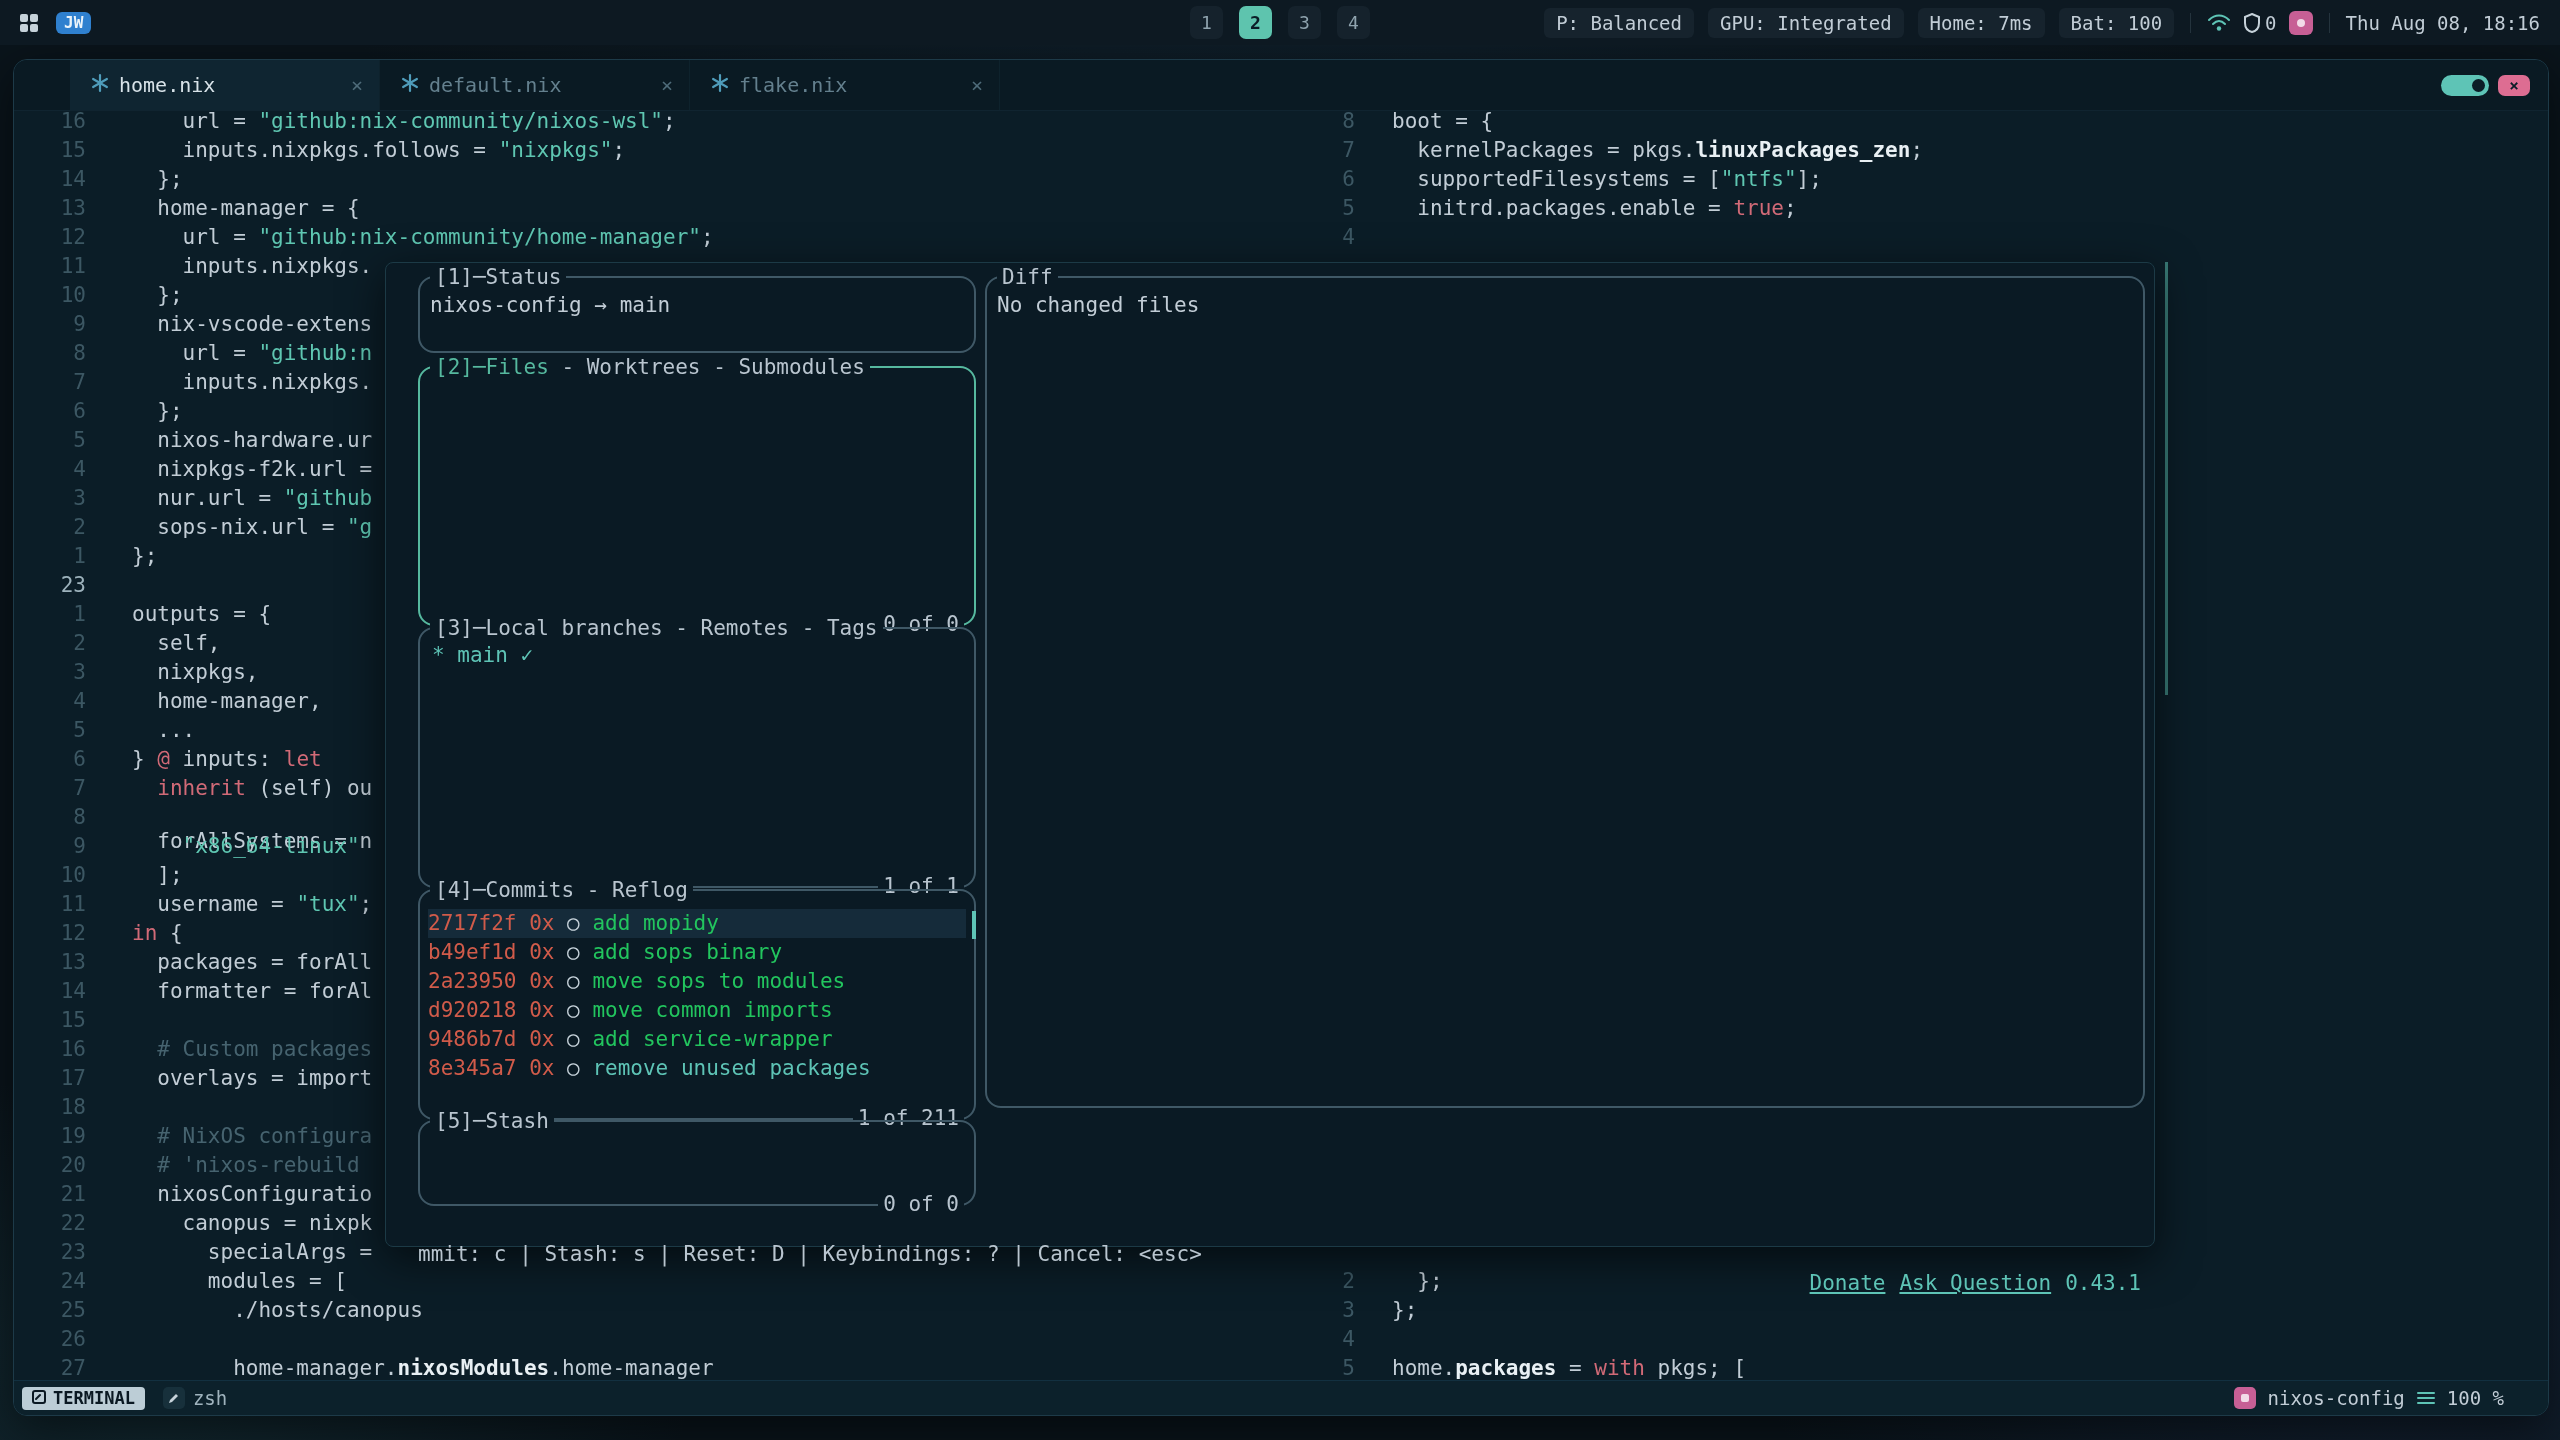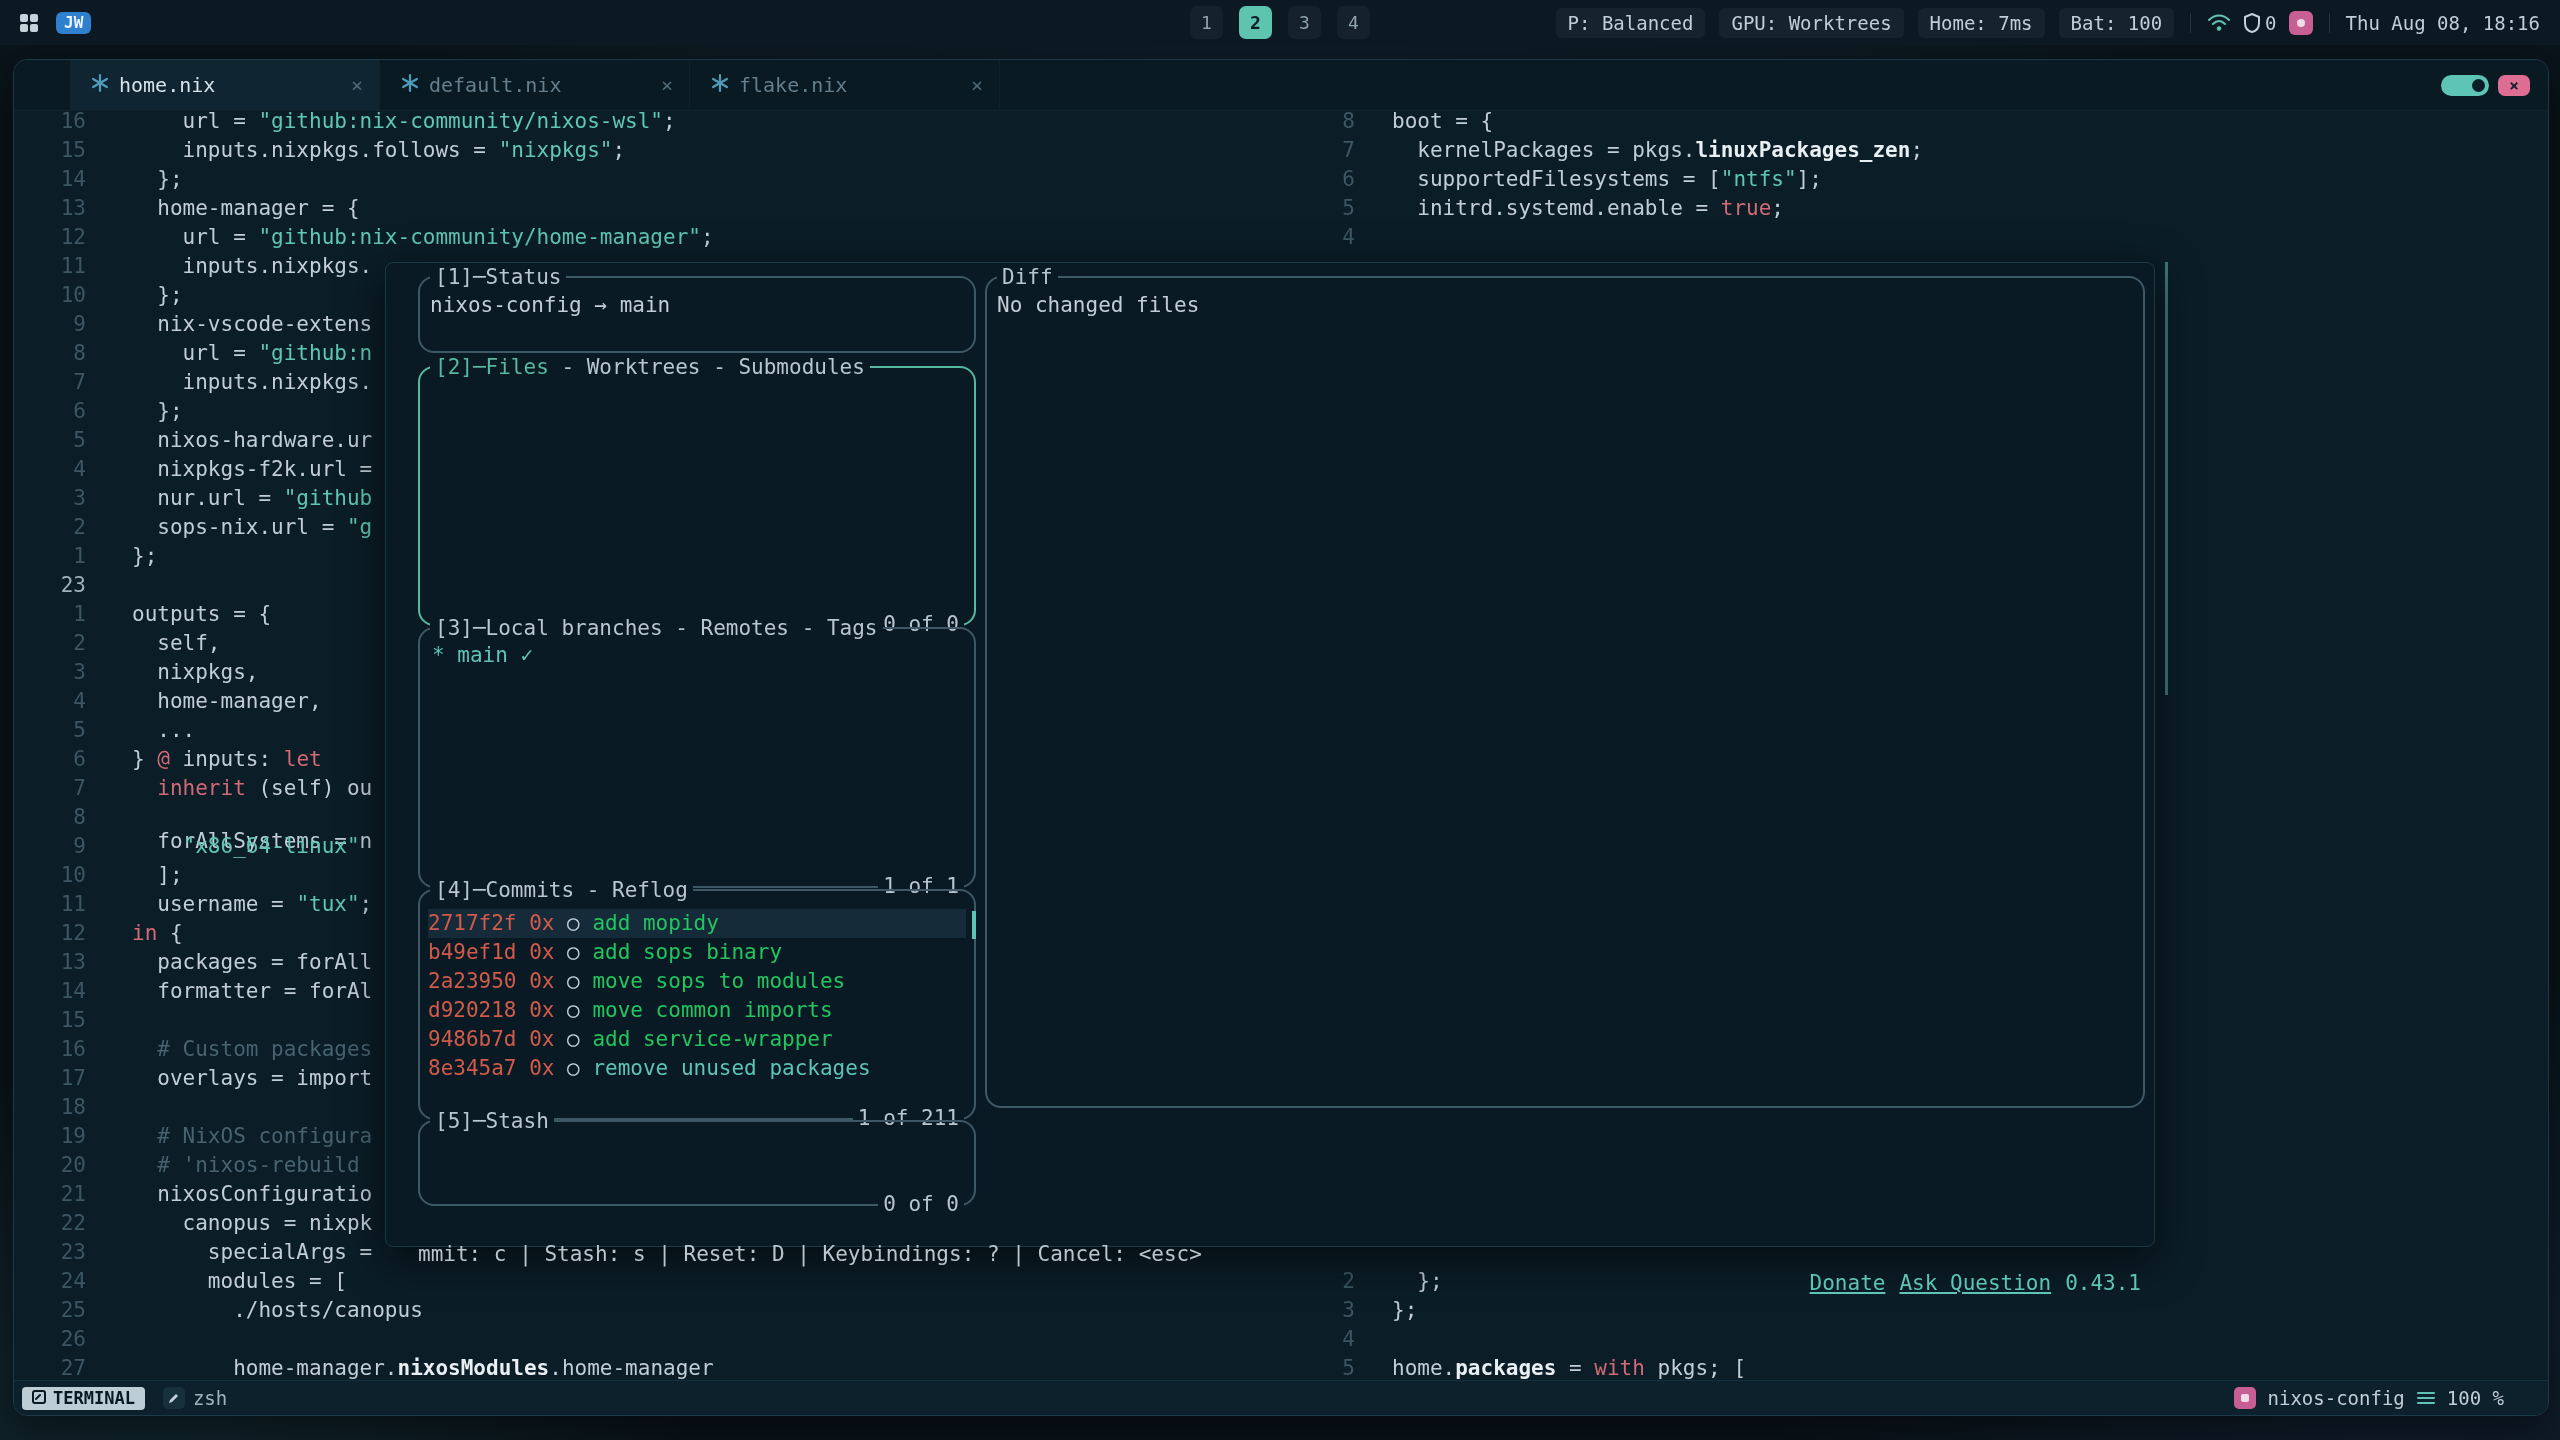--- a/index.html
+++ b/index.html
@@ -123,21 +123,21 @@
     </div>
     <div class="tb-ws">
         <div class="ws">1</div>
         <div class="ws on">2</div>
         <div class="ws">3</div>
         <div class="ws">4</div>
       </div>
     <div class="tb-right">
       <div class="tb-mods">
           <div class="tb-chip">P: Balanced</div>
-          <div class="tb-chip">GPU: Worktrees</div>
+          <div class="tb-chip">GPU: Integrated</div>
           <div class="tb-chip">Home: 7ms</div>
           <div class="tb-chip">Bat: 100</div>
         </div>
       <span class="tb-div"></span>
       <div class="tb-icons">
         <span class="tb-ic">
             <svg width="24" height="20" viewBox="0 0 24 20">
               <g fill="none" stroke="#5ec4b6" stroke-width="2" stroke-linecap="round">
                 <path d="M2 7 C8 1,16 1,22 7"></path>
                 <path d="M6 11 C10 7,14 7,18 11"></path>
@@ -203,21 +203,21 @@
         <div class="crow" style="top: 1120px;"><span class="gut" style="left: 0px; width: 72px;">21</span><span class="code" style="left: 118px;"><span class="sg-p">  nixosConfiguratio</span></span></div>
         <div class="crow" style="top: 1149px;"><span class="gut" style="left: 0px; width: 72px;">22</span><span class="code" style="left: 118px;"><span class="sg-p">    canopus = nixpk</span></span></div>
         <div class="crow" style="top: 1178px;"><span class="gut" style="left: 0px; width: 72px;">23</span><span class="code" style="left: 118px;"><span class="sg-p">      specialArgs =</span></span></div>
         <div class="crow" style="top: 1207px;"><span class="gut" style="left: 0px; width: 72px;">24</span><span class="code" style="left: 118px;"><span class="sg-p">      modules = [</span></span></div>
         <div class="crow" style="top: 1236px;"><span class="gut" style="left: 0px; width: 72px;">25</span><span class="code" style="left: 118px;"><span class="sg-p">        ./hosts/canopus</span></span></div>
         <div class="crow" style="top: 1265px;"><span class="gut" style="left: 0px; width: 72px;">26</span><span class="code" style="left: 118px;"></span></div>
         <div class="crow" style="top: 1294px;"><span class="gut" style="left: 0px; width: 72px;">27</span><span class="code" style="left: 118px;"><span class="sg-p">        home-manager.</span><span class="sg-e">nixosModules</span><span class="sg-p">.home-manager</span></span></div>
         <div class="crow" style="top: 47px;"><span class="gut" style="left: 1269px; width: 72px;">8</span><span class="code" style="left: 1378px;"><span class="sg-p">boot = {</span></span></div>
         <div class="crow" style="top: 76px;"><span class="gut" style="left: 1269px; width: 72px;">7</span><span class="code" style="left: 1378px;"><span class="sg-p">  kernelPackages = pkgs.</span><span class="sg-e">linuxPackages_zen</span><span class="sg-p">;</span></span></div>
         <div class="crow" style="top: 105px;"><span class="gut" style="left: 1269px; width: 72px;">6</span><span class="code" style="left: 1378px;"><span class="sg-p">  supportedFilesystems = [</span><span class="sg-s">"ntfs"</span><span class="sg-p">];</span></span></div>
-        <div class="crow" style="top: 134px;"><span class="gut" style="left: 1269px; width: 72px;">5</span><span class="code" style="left: 1378px;"><span class="sg-p">  initrd.systemd.enable = </span><span class="sg-k">true</span><span class="sg-p">;</span></span></div>
+        <div class="crow" style="top: 134px;"><span class="gut" style="left: 1269px; width: 72px;">5</span><span class="code" style="left: 1378px;"><span class="sg-p">  initrd.packages.enable = </span><span class="sg-k">true</span><span class="sg-p">;</span></span></div>
         <div class="crow" style="top: 163px;"><span class="gut" style="left: 1269px; width: 72px;">4</span><span class="code" style="left: 1378px;"></span></div>
         <div class="crow" style="top: 1207px;"><span class="gut" style="left: 1269px; width: 72px;">2</span><span class="code" style="left: 1378px;"><span class="sg-p">  };</span></span></div>
         <div class="crow" style="top: 1236px;"><span class="gut" style="left: 1269px; width: 72px;">3</span><span class="code" style="left: 1378px;"><span class="sg-p">};</span></span></div>
         <div class="crow" style="top: 1265px;"><span class="gut" style="left: 1269px; width: 72px;">4</span><span class="code" style="left: 1378px;"></span></div>
         <div class="crow" style="top: 1294px;"><span class="gut" style="left: 1269px; width: 72px;">5</span><span class="code" style="left: 1378px;"><span class="sg-p">home.</span><span class="sg-e">packages</span><span class="sg-p"> = </span><span class="sg-k">with</span><span class="sg-p"> pkgs; [</span></span></div>
       </div>
     <div class="rp-scroll"></div>
 
     <div class="tabbar">
       <div class="tab-strip">

